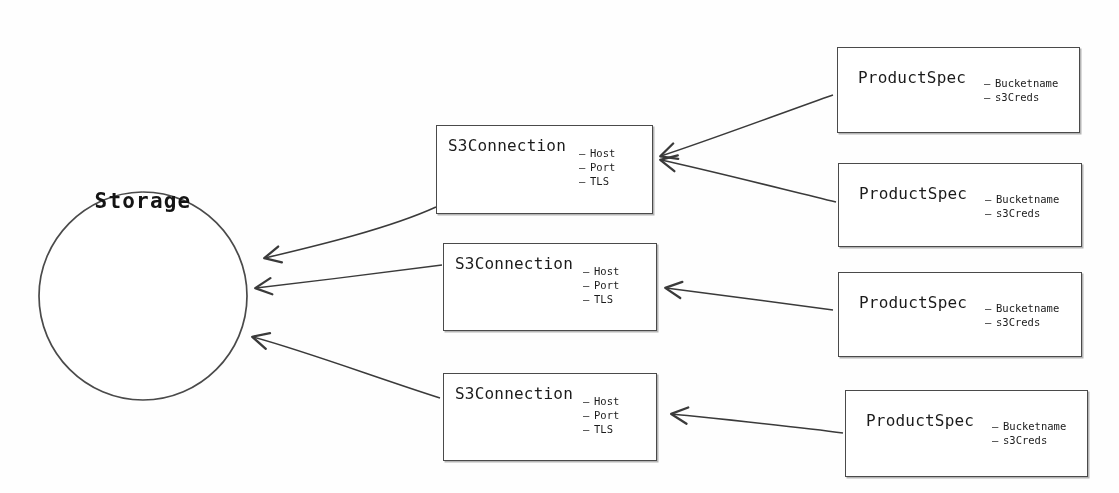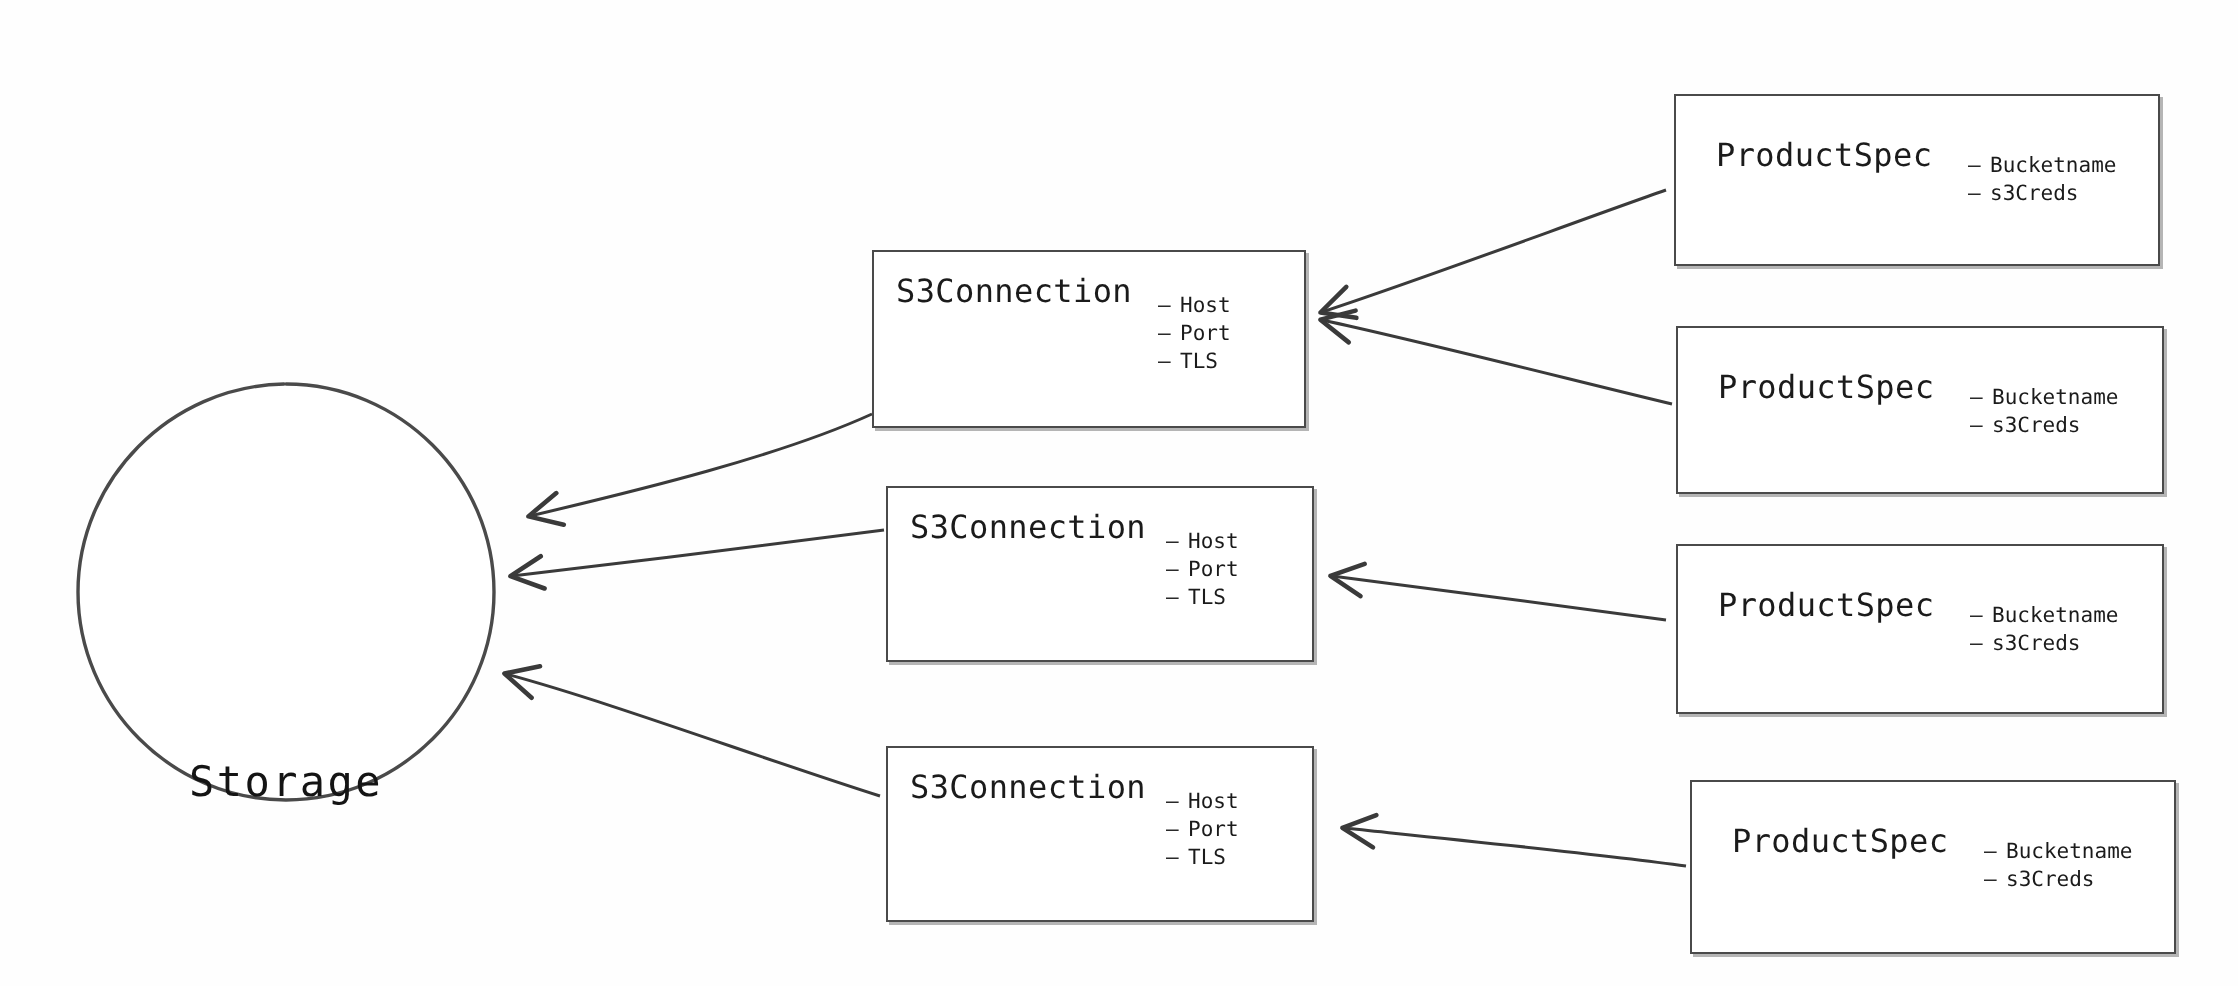--- a/index.html
+++ b/index.html
@@ -50,22 +50,23 @@
   .node-attrs div {
     white-space: nowrap;
   }
   .attr-dash {
     display: inline-block;
     width: 11px;
   }
   .circle-node {
     position: absolute;
     display: flex;
-    align-items: flex-end;
+    align-items: flex-start;
     justify-content: center;
+    font-weight: bold;
   }
   .circle-label {
     position: relative;
     font-size: 21px;
     letter-spacing: 1.2px;
     color: #141414;
     z-index: 2;
   }
   .circle-svg {
     position: absolute;

